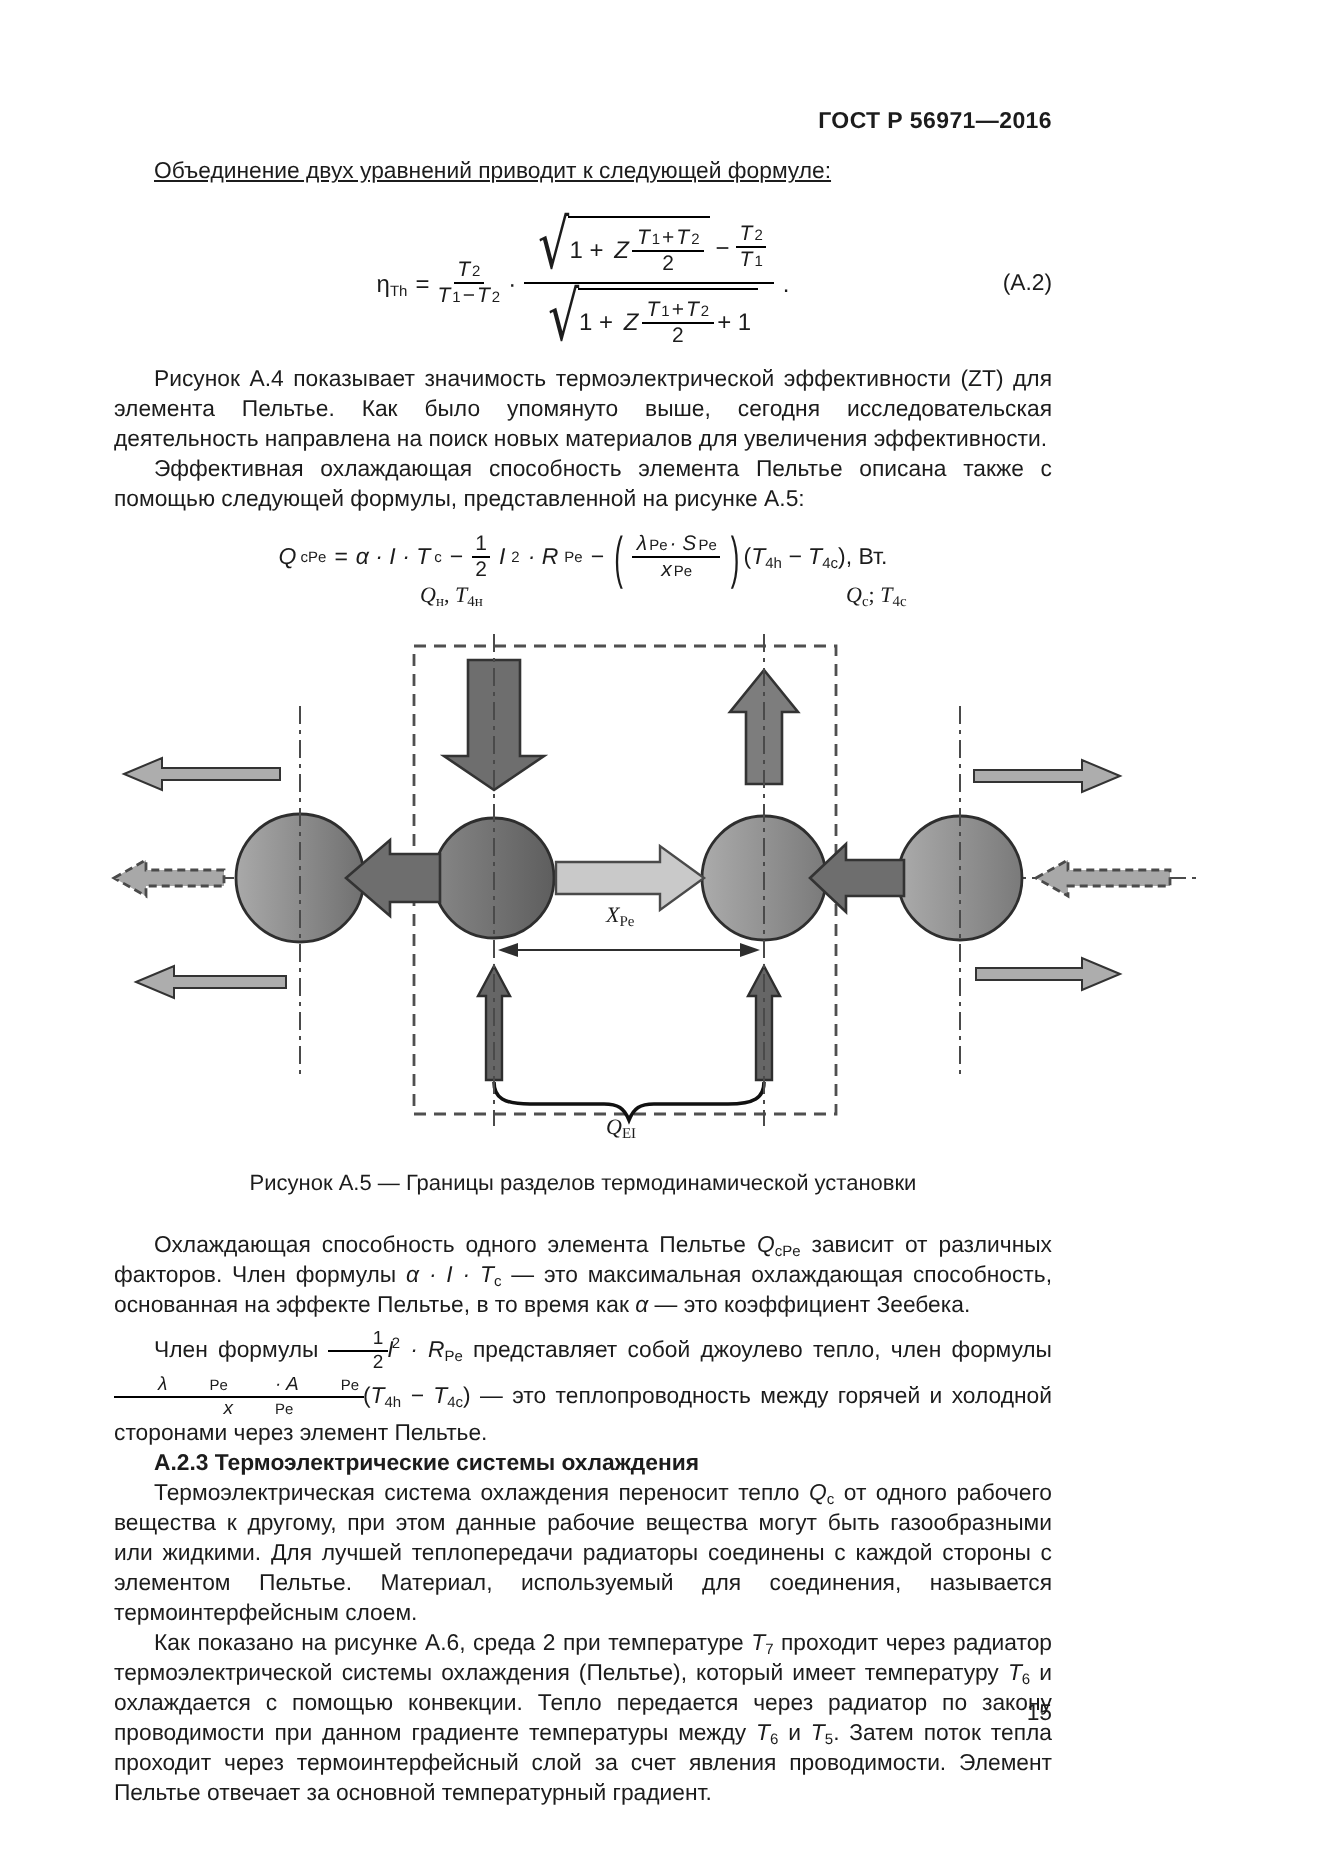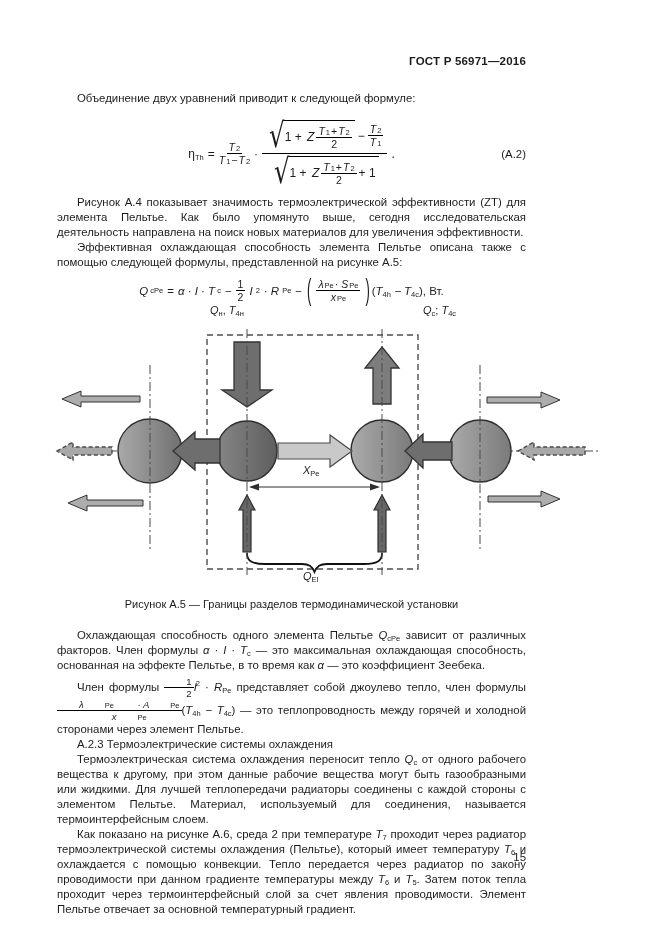--- a/index.html
+++ b/index.html
@@ -23,35 +23,35 @@
   .bfrac{display:inline-flex;flex-direction:column;align-items:center;}
   .bfrac .bn{border-bottom:1.4px solid #000;padding:0 4px 2px;display:inline-flex;align-items:center;gap:3px;}
   .bfrac .bd{padding-top:2px;display:inline-flex;align-items:center;gap:3px;}
   .sqrt{display:inline-flex;align-items:flex-start;}
   .sqrt .sign{font-family:"DejaVu Sans",sans-serif;font-size:34px;line-height:30px;
               transform:scaleX(.72);margin-right:-4px;font-weight:400;}
   .sqrt .sbody{border-top:1.3px solid #000;display:inline-flex;align-items:center;
                gap:2px;padding:2px 3px 0 1px;min-height:28px;}
   .stretchp{display:inline-block;transform:scaleY(2.2);font-size:13px;font-weight:300;padding:0 1px;}
   
-  .fig{position:relative;width:545px;height:286px;margin:4px 0 0 -2px;}
+  .fig{position:relative;width:545px;height:286px;margin:4px 0 0 -2px;font-family:Liberation Serif, serif;}
   .figlabel{position:absolute;font-size:11px;white-space:nowrap;}
   .cap{text-align:center;font-size:11px;line-height:14.5px;margin:4px 0 0 0;}
-  .heading{font-size:11.4px;font-weight:normal;text-indent:20px;margin:0;line-height:15px;}
+  .heading{font-size:11.4px;font-weight:bold;text-indent:20px;margin:0;line-height:15px;}
   .pagenum{position:absolute;right:62px;bottom:72px;font-size:11.4px;}
   .sp{white-space:pre-wrap;}
 </style>
 </head>
 <body>
 
 <div class="page">
 
   <div class="hdr">ГОСТ Р 56971—2016</div>
 
-  <p class="body" style="margin-top:24px;">Объединение двух уравнений приводит к следующей формуле:</p>
+  <p class="body" style="margin-top:12px;text-decoration:underline;">Объединение двух уравнений приводит к следующей формуле:</p>
 
   <div class="eqrow" style="margin:14px 0 8px;">
     <span class="mi"><span>η</span><sub>Th</sub></span>
     <span>=</span>
     <span class="ifrac">
       <span class="n">
           <i>T</i>
           <sub>2</sub>
         </span>
       <span class="d">

